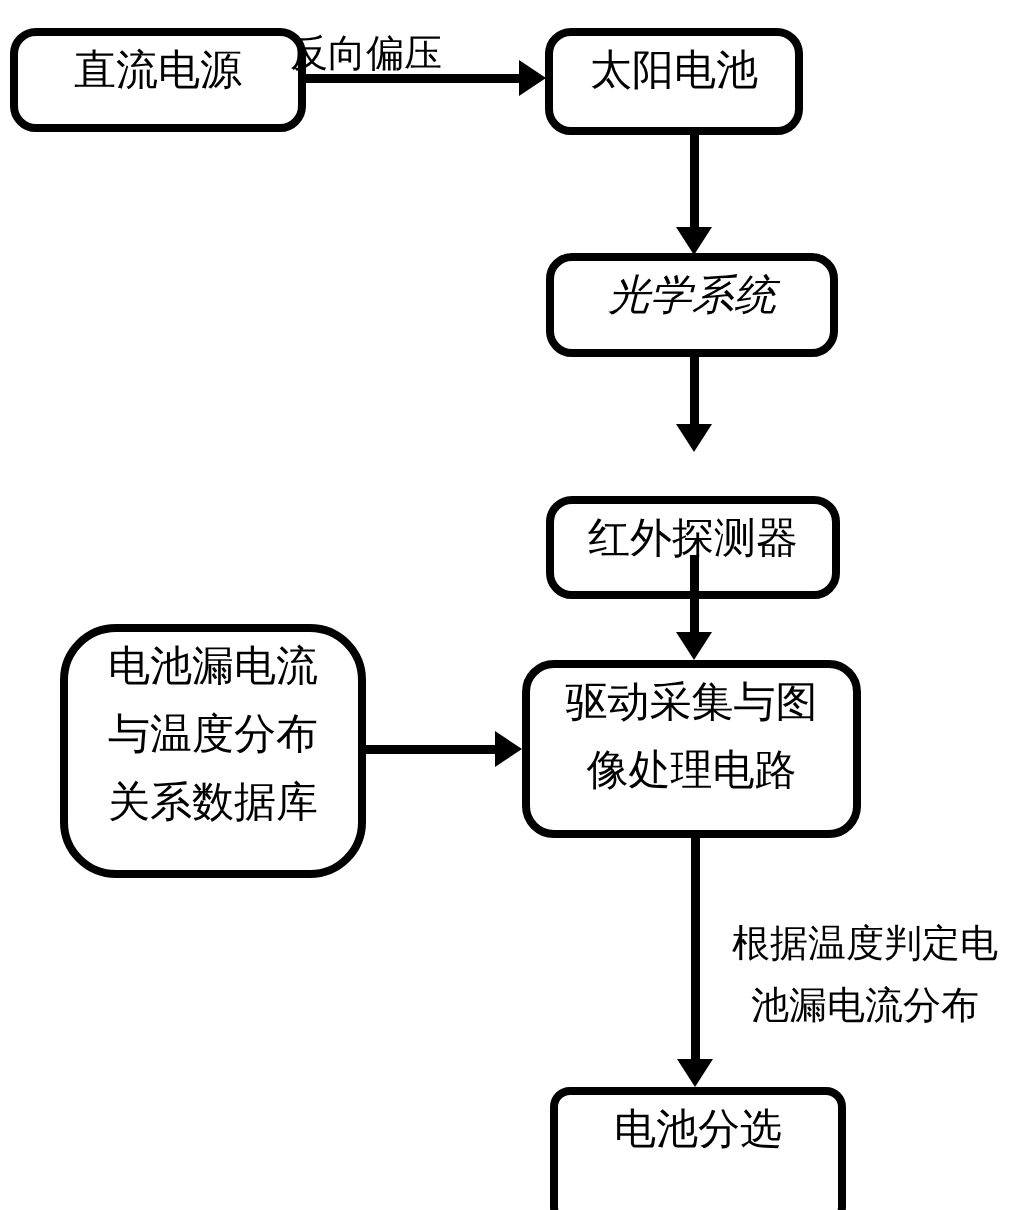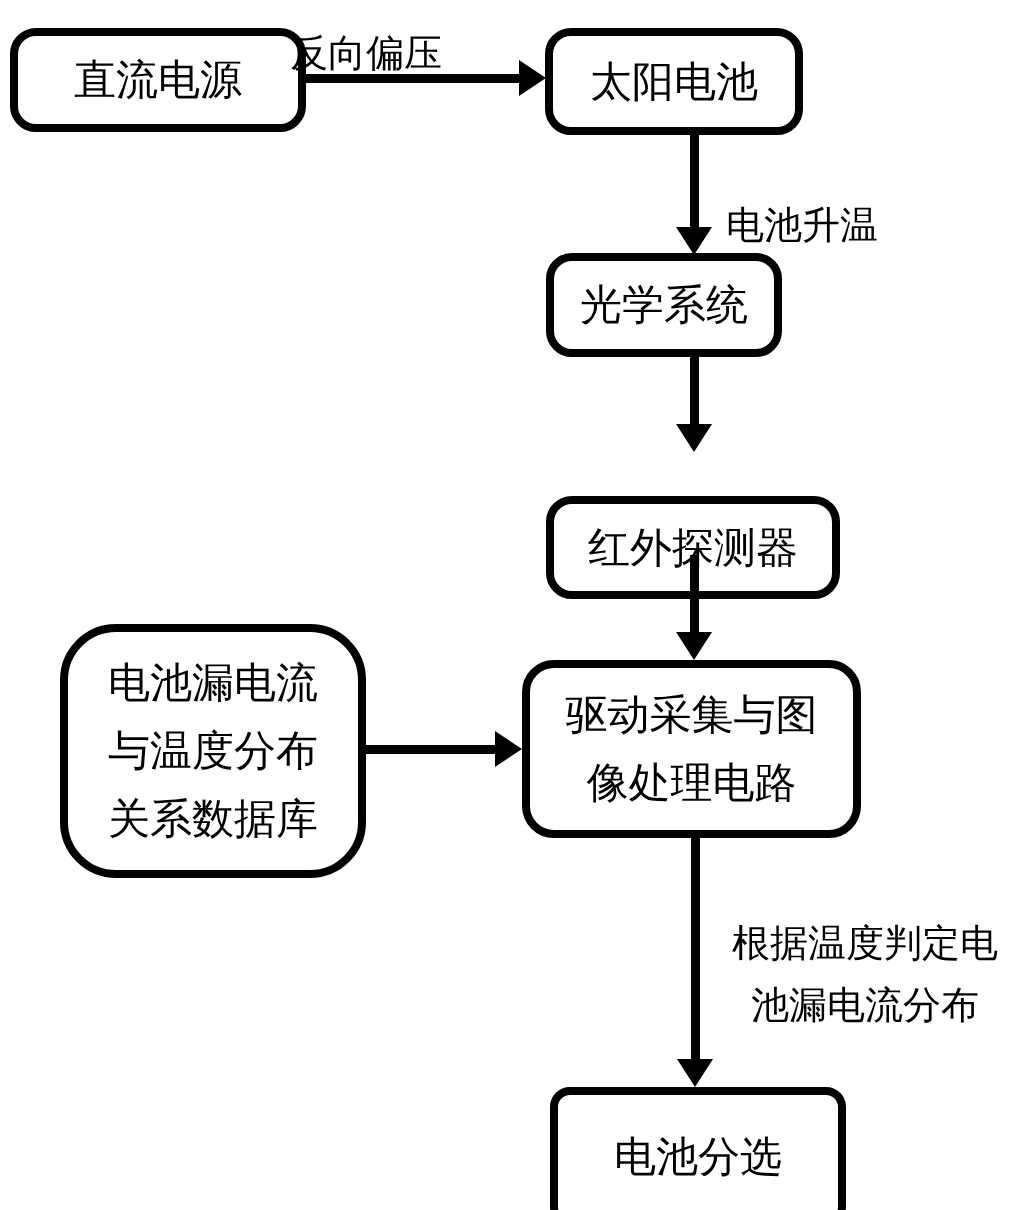--- a/index.html
+++ b/index.html
@@ -18,21 +18,20 @@
   }
   .node {
     position: absolute;
     box-sizing: border-box;
     border: 8px solid #000000;
     border-radius: 26px;
     background: #ffffff;
     display: flex;
     flex-direction: column;
     align-items: center;
-    justify-content: center;
     text-align: center;
     font-size: 42px;
     line-height: 1.25;
     color: #000000;
   }
   .node .line { line-height: 68px; white-space: nowrap; }
   .edge-label {
     position: absolute;
     font-size: 38px;
     color: #000000;
@@ -49,21 +48,21 @@
   }
   .head-down {
     border-left: 18px solid transparent;
     border-right: 18px solid transparent;
     border-top: 28px solid #000000;
   }
 
   
   #node-dc      { left: 10px;  top: 28px;   width: 296px; height: 104px; }
   #node-solar   { left: 545px; top: 28px;   width: 258px; height: 107px; }
-  #node-optical { left: 546px; top: 253px;  width: 236px; height: 104px; }
+  #node-optical { left: 546px; top: 253px;  width: 292px; height: 104px; font-style: italic; }
   #node-ir      { left: 546px; top: 452px;  width: 294px; height: 103px; margin-top: 44px; }
   #node-drive   { left: 522px; top: 660px;  width: 339px; height: 178px; border-radius: 32px; }
   #node-db      { left: 60px;  top: 624px;  width: 306px; height: 254px; border-radius: 56px; }
   #node-sort    { left: 550px; top: 1087px; width: 296px; height: 140px; border-radius: 20px; }
 
   
   #a1-line { left: 306px; top: 74px;  width: 216px; height: 9px; }
   #a1-head { left: 519px; top: 60px; }
   #a2-line { left: 690px; top: 135px; width: 9px;   height: 94px; }
   #a2-head { left: 676px; top: 227px; }
@@ -142,20 +141,19 @@
     <div class="head head-right" id="a5-head"></div>
   </div>
 
   <div>
     <div class="vline" id="a6-line"></div>
     <div class="head head-down" id="a6-head"></div>
   </div>
 
   <div class="edge-label" id="label-reverse-bias">反向偏压</div>
 
-  <div class="edge-label" id="label-heating">电池升温</div>
 
   <div class="edge-label" id="label-judge">
     <div class="line">根据温度判定电</div>
     <div class="line">池漏电流分布</div>
   </div>
 
 </div>
 
 </body></html>

